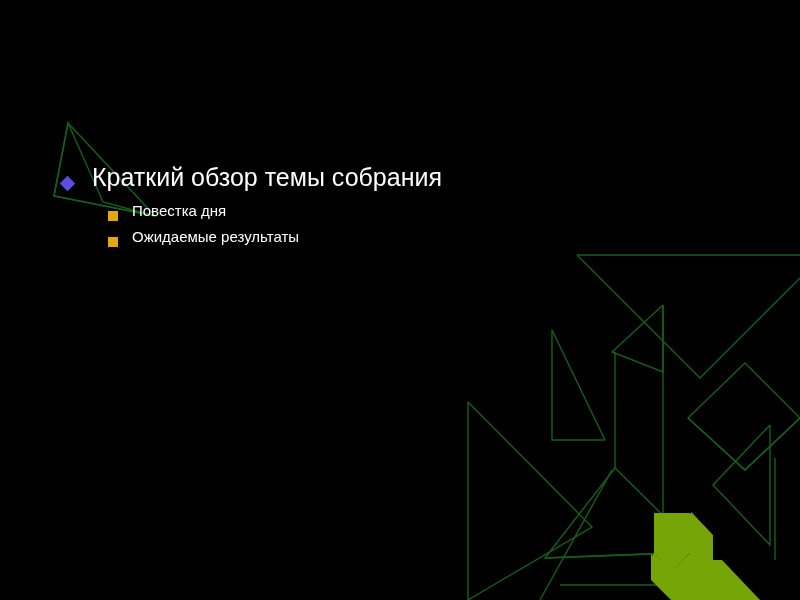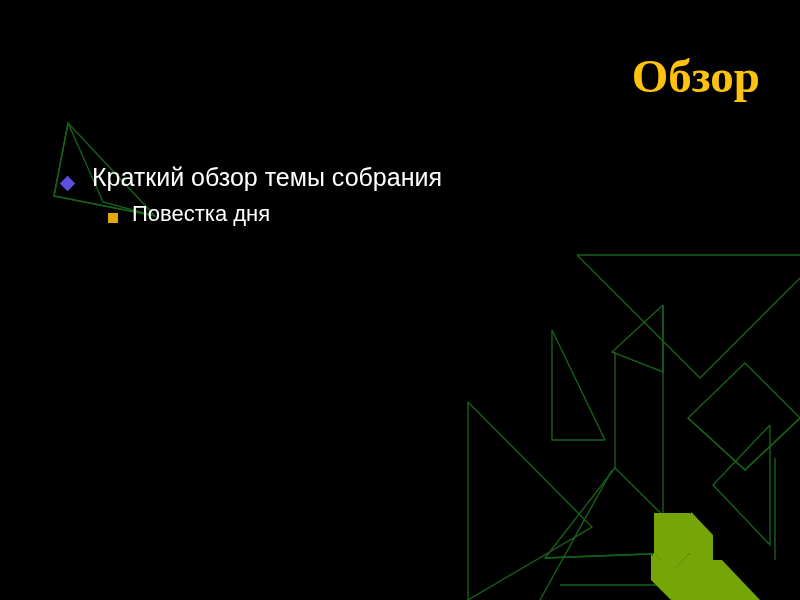--- a/index.html
+++ b/index.html
@@ -82,21 +82,21 @@
   }
 
   .text-lvl1 {
     font-size: 25px;
     line-height: 1.18;
     color: #FFFFFF;
     font-weight: normal;
     white-space: nowrap;
   }
   .text-lvl2 {
-    font-size: 22px;
+    font-size: 15px;
     line-height: 1.18;
     color: #FFFFFF;
     font-weight: normal;
     white-space: nowrap;
   }
 </style>
 </head>
 <body>
 
 <div id="slide">
@@ -179,30 +179,33 @@
 
       <polygon points="760,702 806,702 780,752 734,752"></polygon>
     </g>
 
     <g stroke="#5E8406" stroke-width="1.2" fill="none">
       <line x1="672" y1="652" x2="757" y2="652"></line>
       <line x1="700" y1="722" x2="760" y2="722"></line>
     </g>
   </svg>
 
-  <div id="title">Обзор</div>
 
   <div id="body">
 
     <div class="bullet-row lvl1">
       <span class="marker-diamond"></span>
       <span class="text-lvl1">Краткий обзор темы собрания</span>
     </div>
 
     <div class="bullet-row lvl2">
       <span class="marker-square"></span>
       <span class="text-lvl2">Повестка дня</span>
     </div>
 
+    <div class="bullet-row lvl2">
+      <span class="marker-square"></span>
+      <span class="text-lvl2">Ожидаемые результаты</span>
+    </div>
 
   </div>
 
 </div>
 
 </body></html>

